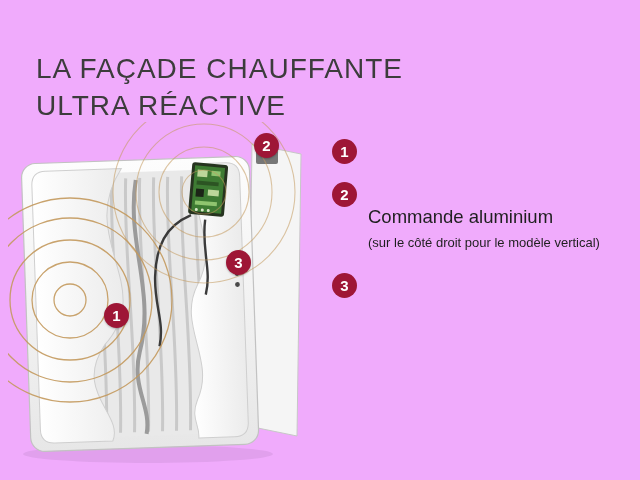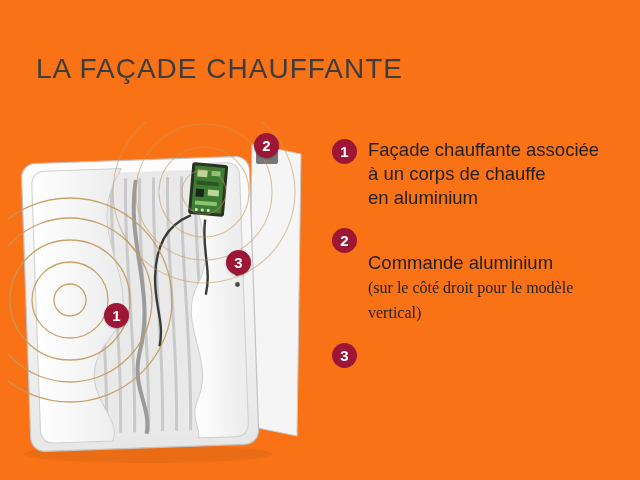--- a/index.html
+++ b/index.html
@@ -1,17 +1,17 @@
 <!DOCTYPE html>
 <html style="--badge: #9e1636; --rings: #c49a5e;"><head>
 <meta charset="utf-8">
 <style>
   html,body{margin:0;padding:0;background:#fff;}
   body{font-family:"Liberation Sans", sans-serif; -webkit-font-smoothing:antialiased;}
-  .page{position:relative;width:640px;height:480px;background:#f97316;overflow:hidden;}
+  .page{position:relative;width:640px;height:480px;background:#f0abfc;overflow:hidden;}
 
   
   .title{position:absolute;left:36px;top:50px;color:#3c3c3c;font-size:28px;
          font-weight:400;letter-spacing:1px;line-height:37px;}
 
   
   .illustration{position:absolute;left:8px;top:122px;width:322px;height:346px;}
   .illustration svg{display:block;}
   .ring{stroke:var(--rings,#c49a5e);fill:none;}
 
@@ -20,29 +20,30 @@
          color:#fff;font-size:15px;font-weight:bold;display:flex;align-items:center;
          justify-content:center;flex-shrink:0;}
   .marker{position:absolute;box-shadow:0 1px 2px rgba(0,0,0,0.25);}
 
   
   .legend{position:absolute;left:332px;top:138px;width:278px;display:flex;
           flex-direction:column;gap:17px;}
   .legend-item{display:flex;gap:11px;align-items:flex-start;}
   .legend-item .badge{margin-top:1px;}
   .legend-text{font-size:18.5px;line-height:24px;color:#1f1f1f;white-space:pre-line;}
-  .legend-note{font-size:16px;color:#1f1f1f;font-family:Liberation Serif, serif;}
+  .legend-note{font-size:13px;color:#1f1f1f;}
 </style>
 </head>
 <body>
 
 <div class="page">
 
   <div class="title">
     <div>LA FAÇADE CHAUFFANTE</div>
+    <div>ULTRA RÉACTIVE</div>
   </div>
 
   <div class="illustration">
     <svg viewBox="0 0 322 346" width="322" height="346">
       <defs>
         <linearGradient id="panelGrad" x1="0" y1="0" x2="1" y2="0">
           <stop offset="0" stop-color="#ffffff"></stop>
           <stop offset="1" stop-color="#ebebeb"></stop>
         </linearGradient>
         <linearGradient id="bodyGrad" x1="0" y1="0" x2="0" y2="1">
@@ -137,23 +138,20 @@
       <span>1</span>
     </div>
   </div>
 
   <div class="legend">
 
     <div class="legend-item">
       <div class="badge">
         <span>1</span>
       </div>
-      <div class="legend-text">Façade chauffante associée
-à un corps de chauffe
-en aluminium</div>
     </div>
 
     <div class="legend-item">
       <div class="badge">
         <span>2</span>
       </div>
       <div class="legend-text">
         <span>Commande aluminium</span>
         <span class="legend-note">(sur le côté droit pour le modèle vertical)</span>
       </div>

